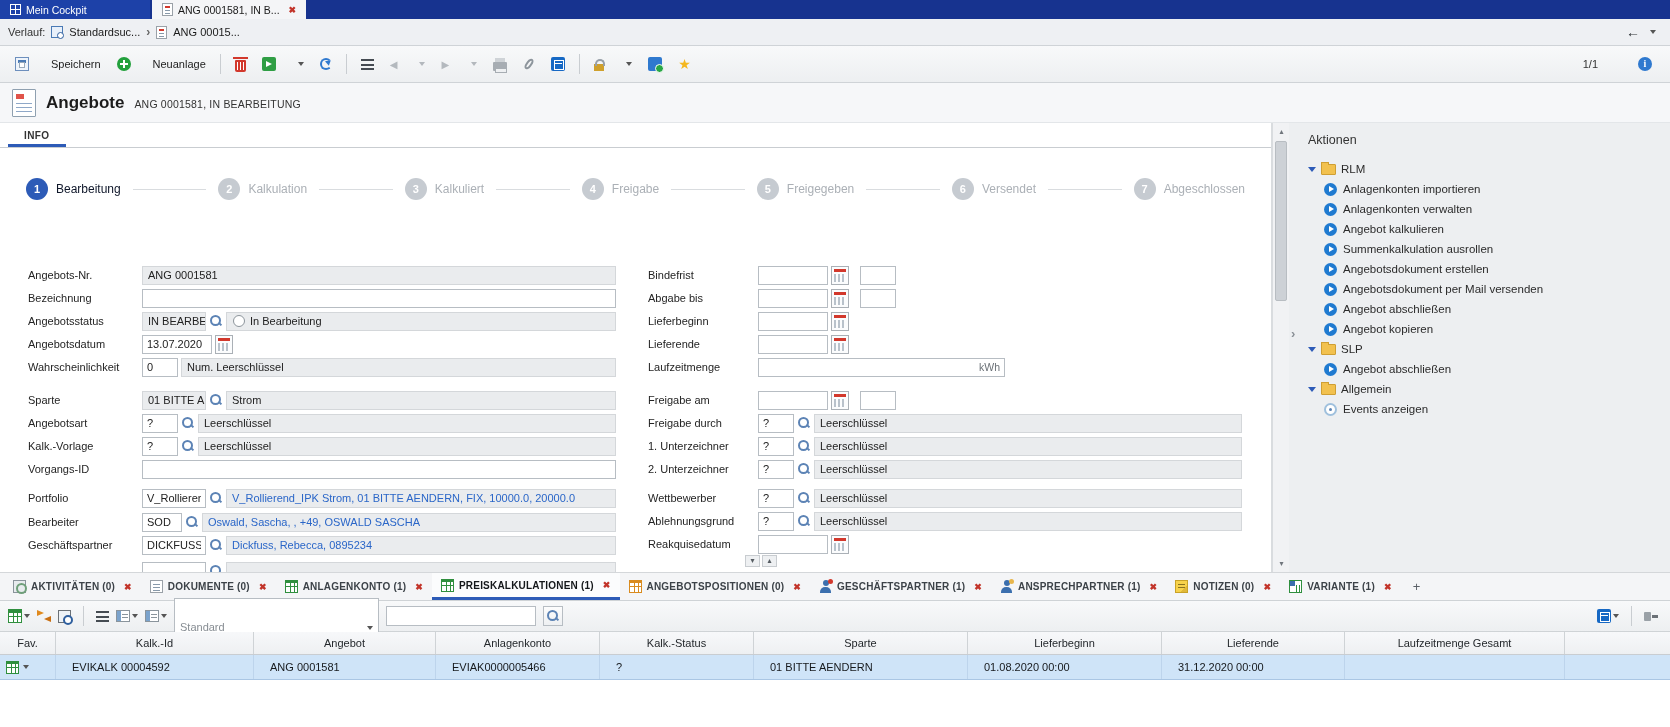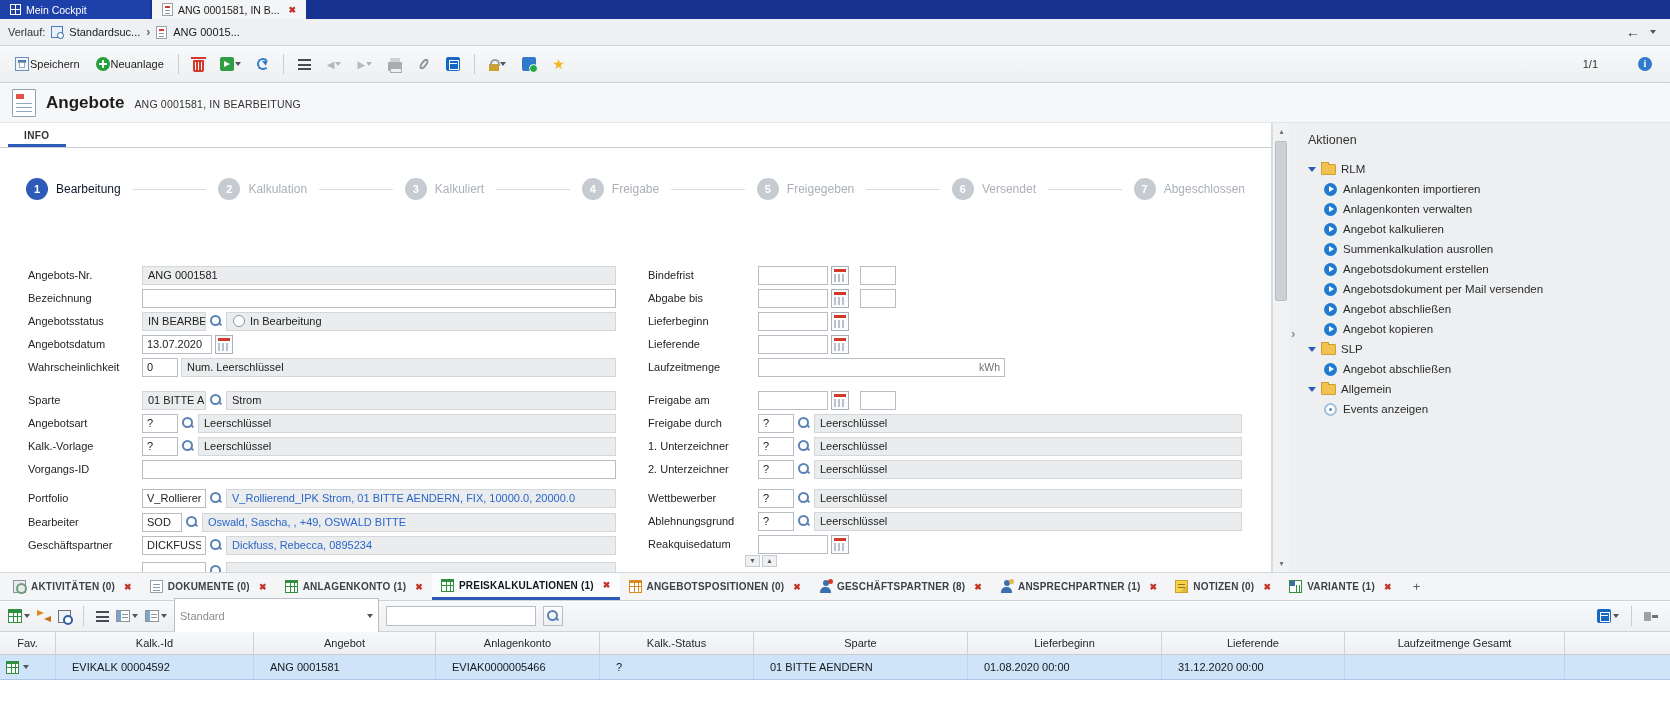--- a/index.html
+++ b/index.html
@@ -28,21 +28,21 @@
 .crumb-sep::before{content:"\203A";color:#666;font-weight:700;font-size:12px}
 .i-searchgrid{width:12px;height:12px;border:1px solid #4a7ab5;background:#e8f0fa}
 .i-searchgrid::after{content:"";position:absolute;right:-2px;bottom:-2px;width:5px;height:5px;border:1.5px solid #2f5f9e;border-radius:50%;background:#fff}
 .crumb-right{margin-left:auto;display:flex;align-items:center;gap:10px;padding-right:6px}
 .nav-back::before{content:"\2190";font-size:14px;font-weight:700;color:#2b2f33}
 .cdn{width:0;height:0;border:3px solid transparent;border-top:4px solid #555;margin-top:3px;display:inline-block}
 .cdn.dis{border-top-color:#b3b8bd}
 
 
 .toolbar{position:absolute;top:46px;left:0;right:0;height:37px;background:linear-gradient(#f8f9fa,#edeff1);border-bottom:1px solid #cfd3d7;display:flex;align-items:center;padding:0 8px;gap:2px}
-.tbtn{display:flex;align-items:center;gap:1px;height:26px;padding:0 7px;border-radius:2px}
+.tbtn{display:flex;align-items:center;gap:22px;height:26px;padding:0 7px;border-radius:2px}
 .tsep{width:1px;height:20px;background:#c9cdd1;margin:0 5px}
 .tright{margin-left:auto;display:flex;align-items:center;padding-right:10px}
 .pager{color:#333;margin-right:40px}
 .i-save{width:14px;height:14px;border:1px solid #6d8fbd;background:#eef4fb}
 .i-save::before{content:"";position:absolute;left:2px;right:2px;top:2px;height:3px;background:#4a7ab5}
 .i-save::after{content:"";position:absolute;left:3px;right:3px;bottom:2px;height:4px;background:#fff;border:1px solid #99aabb}
 .i-plus{width:14px;height:14px;border-radius:50%;background:#22a03c}
 .i-plus::before{content:"";position:absolute;left:6px;top:3px;width:2px;height:8px;background:#fff}
 .i-plus::after{content:"";position:absolute;left:3px;top:6px;width:8px;height:2px;background:#fff}
 .i-trash{width:11px;height:12px;background:#d2382c;border-radius:1px 1px 2px 2px;margin-top:3px}
@@ -173,21 +173,21 @@
 .dot.red{background:#d2382c}
 .dot.yel{background:#e8b64c}
 .ti-note{background:linear-gradient(135deg,#f7d24b 70%,#e0b83a 70%);border:1px solid #c9a227}
 .ti-note::before{content:"";position:absolute;left:2px;top:3px;width:7px;height:1px;background:#8a7320;box-shadow:0 3px 0 #8a7320}
 .ti-var{border:1px solid #2f8f3e;background:#fff}
 .ti-var::before{content:"";position:absolute;left:0;top:0;width:5px;height:5px;background:#3b6fae}
 .ti-var::after{content:"";position:absolute;right:1px;bottom:0;width:1px;height:7px;background:#2f8f3e;box-shadow:-3px 0 0 #2f8f3e}
 
 
 .gt{position:absolute;top:601px;left:0;right:0;height:31px;background:linear-gradient(#f8f9fa,#edeff1);border-bottom:1px solid #cfd3d6;display:flex;align-items:center;gap:7px;padding:0 8px}
-.combo{width:205px;height:36px;border:1px solid #b7bdc3;background:#fff;display:flex;align-items:center;padding:0 5px;color:#878d93}
+.combo{width:205px;height:36px;border:1px solid #b7bdc3;background:#fff;display:flex;align-items:flex-end;padding:0 5px;color:#878d93}
 .combo .cdn{margin-left:auto}
 input.search{width:150px;height:20px;border:1px solid #b7bdc3;padding:0 4px;font:inherit}
 .magbtn{width:20px;height:20px;border:1px solid #b7bdc3;background:linear-gradient(#fdfdfd,#eef0f2);display:flex;align-items:center;justify-content:center}
 .gt-right{margin-left:auto;display:flex;align-items:center;gap:7px;padding-right:4px}
 .i-gridgreen{width:14px;height:14px;border:1px solid #2f8f3e;background:#fff;border-top:4px solid #2f8f3e}
 .i-gridgreen::before{content:"";position:absolute;left:4px;top:0;bottom:0;width:1px;background:#2f8f3e;box-shadow:4px 0 0 #2f8f3e}
 .i-gridgreen::after{content:"";position:absolute;left:0;right:0;top:3px;height:1px;background:#2f8f3e}
 .i-transfer{width:14px;height:12px}
 .i-transfer::before{content:"";position:absolute;left:0;top:0;border:3px solid transparent;border-left:7px solid #e08a1e}
 .i-transfer::after{content:"";position:absolute;right:0;bottom:0;border:3px solid transparent;border-right:7px solid #c96f12}
@@ -423,21 +423,21 @@
               <input class="tx w64" value="V_Rollierend" style="">
               <span class="icn i-mag"></span>
               <div class="ro grow"><span class="link">V_Rollierend_IPK Strom, 01 BITTE AENDERN, FIX, 10000.0, 20000.0</span></div>
             </div>
           </div>
           <div class="frow" style="top:247px">
             <span class="flabel">Bearbeiter</span>
             <div class="fz">
               <input class="tx w40" value="SOD" style="">
               <span class="icn i-mag"></span>
-              <div class="ro grow"><span class="link">Oswald, Sascha, , +49, OSWALD BITTE</span></div>
+              <div class="ro grow"><span class="link">Oswald, Sascha, , +49, OSWALD SASCHA</span></div>
             </div>
           </div>
           <div class="frow" style="top:270px">
             <span class="flabel">Geschäftspartner</span>
             <div class="fz">
               <input class="tx w64" value="DICKFUSS REBECCA" style="">
               <span class="icn i-mag"></span>
               <div class="ro grow"><span class="link">Dickfuss, Rebecca, 0895234</span></div>
             </div>
           </div>
@@ -655,21 +655,21 @@
       </div>
     <div class="btab">
         <span class="ti ti-grid or"></span>
         <span>ANGEBOTSPOSITIONEN (0)</span>
         <span class="tab-x"></span>
       </div>
     <div class="btab">
         <span class="ti ti-person">
           <i class="dot red"></i>
         </span>
-        <span>GESCHÄFTSPARTNER (8)</span>
+        <span>GESCHÄFTSPARTNER (1)</span>
         <span class="tab-x"></span>
       </div>
     <div class="btab">
         <span class="ti ti-person">
           <i class="dot yel"></i>
         </span>
         <span>ANSPRECHPARTNER (1)</span>
         <span class="tab-x"></span>
       </div>
     <div class="btab">

